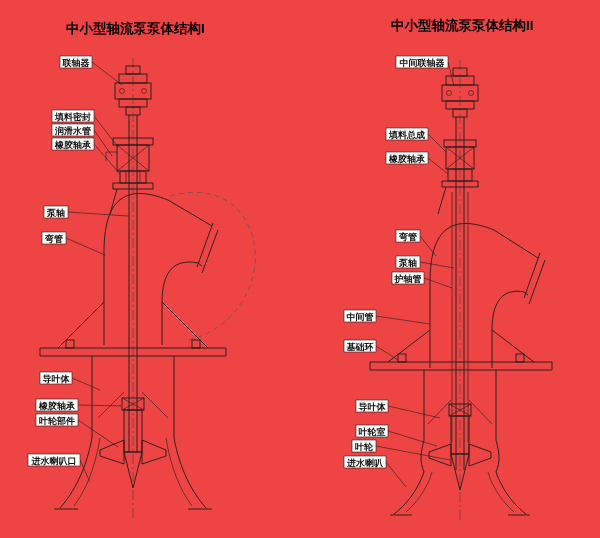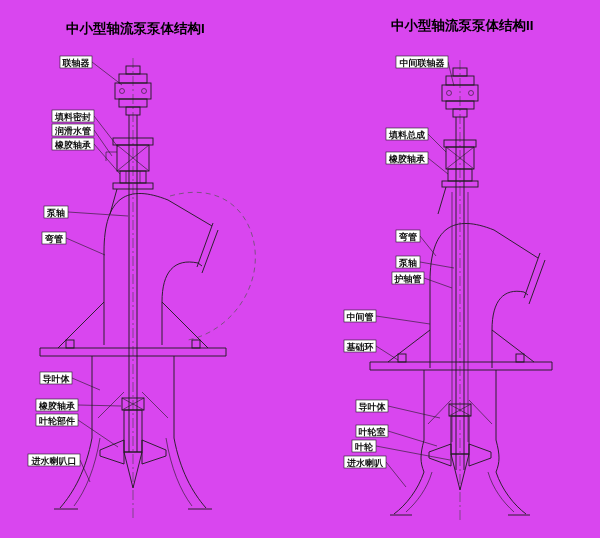--- a/index.html
+++ b/index.html
@@ -1,16 +1,16 @@
 <!DOCTYPE html>
 <html><head>
 <meta charset="utf-8">
 <style>
   html,body{margin:0;padding:0;background:#ffffff;}
-  .canvas{position:relative;width:600px;height:538px;background:#d946ef;overflow:hidden;}
+  .canvas{position:relative;width:600px;height:538px;background:#ef4444;overflow:hidden;}
   svg{display:block;}
   .dwg{stroke:#1c1c1c;stroke-width:0.9;fill:none;}
   .thin{stroke:#1c1c1c;stroke-width:0.6;fill:none;}
   .cl{stroke:#444;stroke-width:0.6;fill:none;stroke-dasharray:10 3 2 3;}
   .phantom{stroke:#555;stroke-width:0.7;fill:none;stroke-dasharray:5 4;}
   .leader{stroke:#1c1c1c;stroke-width:0.6;}
   .lblbox{fill:#ffffff;stroke:#1c1c1c;stroke-width:0.6;}
   .lbl{font-family:"Liberation Sans","DejaVu Sans",sans-serif;font-size:9px;font-weight:bold;fill:#111;}
   .title{font-family:"Liberation Sans","DejaVu Sans",sans-serif;font-size:13.5px;font-weight:bold;fill:#000;}
 </style>

